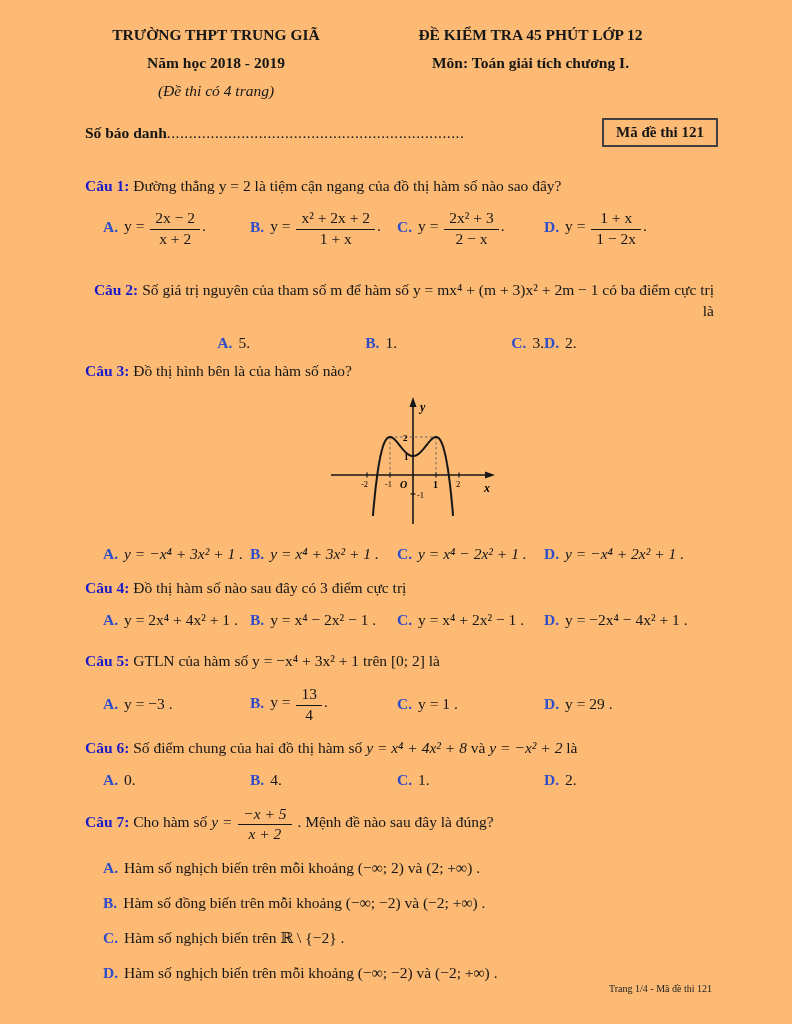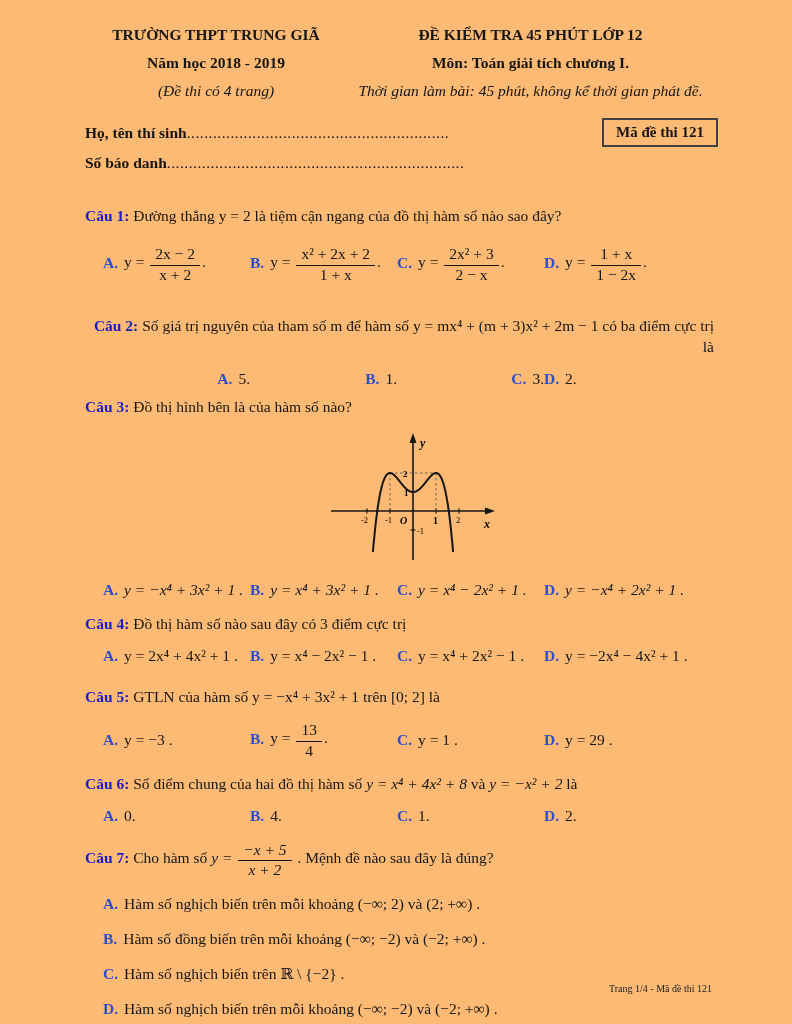--- a/index.html
+++ b/index.html
@@ -42,21 +42,21 @@
   .opt{width:147px;box-sizing:border-box;}
   .opt.wide{width:auto;}
   .letter{font-weight:bold;color:#2f4dc9;margin-right:6px;}
   .frac{display:inline-block;vertical-align:middle;text-align:center;line-height:1.05;margin:0 2px;}
   .frac .num{display:block;border-bottom:1px solid #161616;padding:1px 5px 2px;}
   .frac .den{display:block;padding:1px 5px 0;}
   .math-it{font-style:italic;}
   .optrows .optrow{margin:0 0 17px 18px;}
   
   .sp-q1{margin-top:33px;}
-  .sp-o1{margin-top:12px;min-height:52px;}
+  .sp-o1{margin-top:6px;min-height:52px;}
   .sp-q2{margin-top:25px;text-align:right;}
   .sp-o2{margin-top:13px;}
   .sp-q3{margin-top:8px;}
   .sp-o3{margin-top:12px;}
   .sp-q4{margin-top:14px;}
   .sp-o4{margin-top:13px;}
   .sp-q5{margin-top:21px;}
   .sp-o5{margin-top:8px;min-height:50px;}
   .sp-q6{margin-top:8px;}
   .sp-o6{margin-top:13px;}
@@ -75,28 +75,24 @@
 
   <div class="header">
     <div class="h-left">
       <div class="h-line bold">TRƯỜNG THPT TRUNG GIÃ</div>
       <div class="h-line bold">Năm học 2018 - 2019</div>
       <div class="h-line italic">(Đề thi có 4 trang)</div>
     </div>
     <div class="h-right">
       <div class="h-line bold">ĐỀ KIỂM TRA 45 PHÚT LỚP 12</div>
       <div class="h-line bold">Môn: Toán giải tích chương I.</div>
-      <div class="h-line italic">Thời gian làm bài: 45 phút, không kể thời gian phát đề.</div>
     </div>
   </div>
 
   <div class="candidate">
-    <div class="cand-row">
-      <span class="cand-label">Họ, tên thí sinh</span><span class="dots">............................................................</span>
-    </div>
     <div class="cand-row">
       <span class="cand-label">Số báo danh</span><span class="dots">....................................................................</span>
     </div>
     <div class="code-box">Mã đề thi 121</div>
   </div>
 
   <div class="question sp-q1">
     <div class="q-line">
       <span class="q-label">Câu 1:</span>
       <span>Đường thẳng y = 2 là tiệm cận ngang của đồ thị hàm số nào sao đây?</span>

